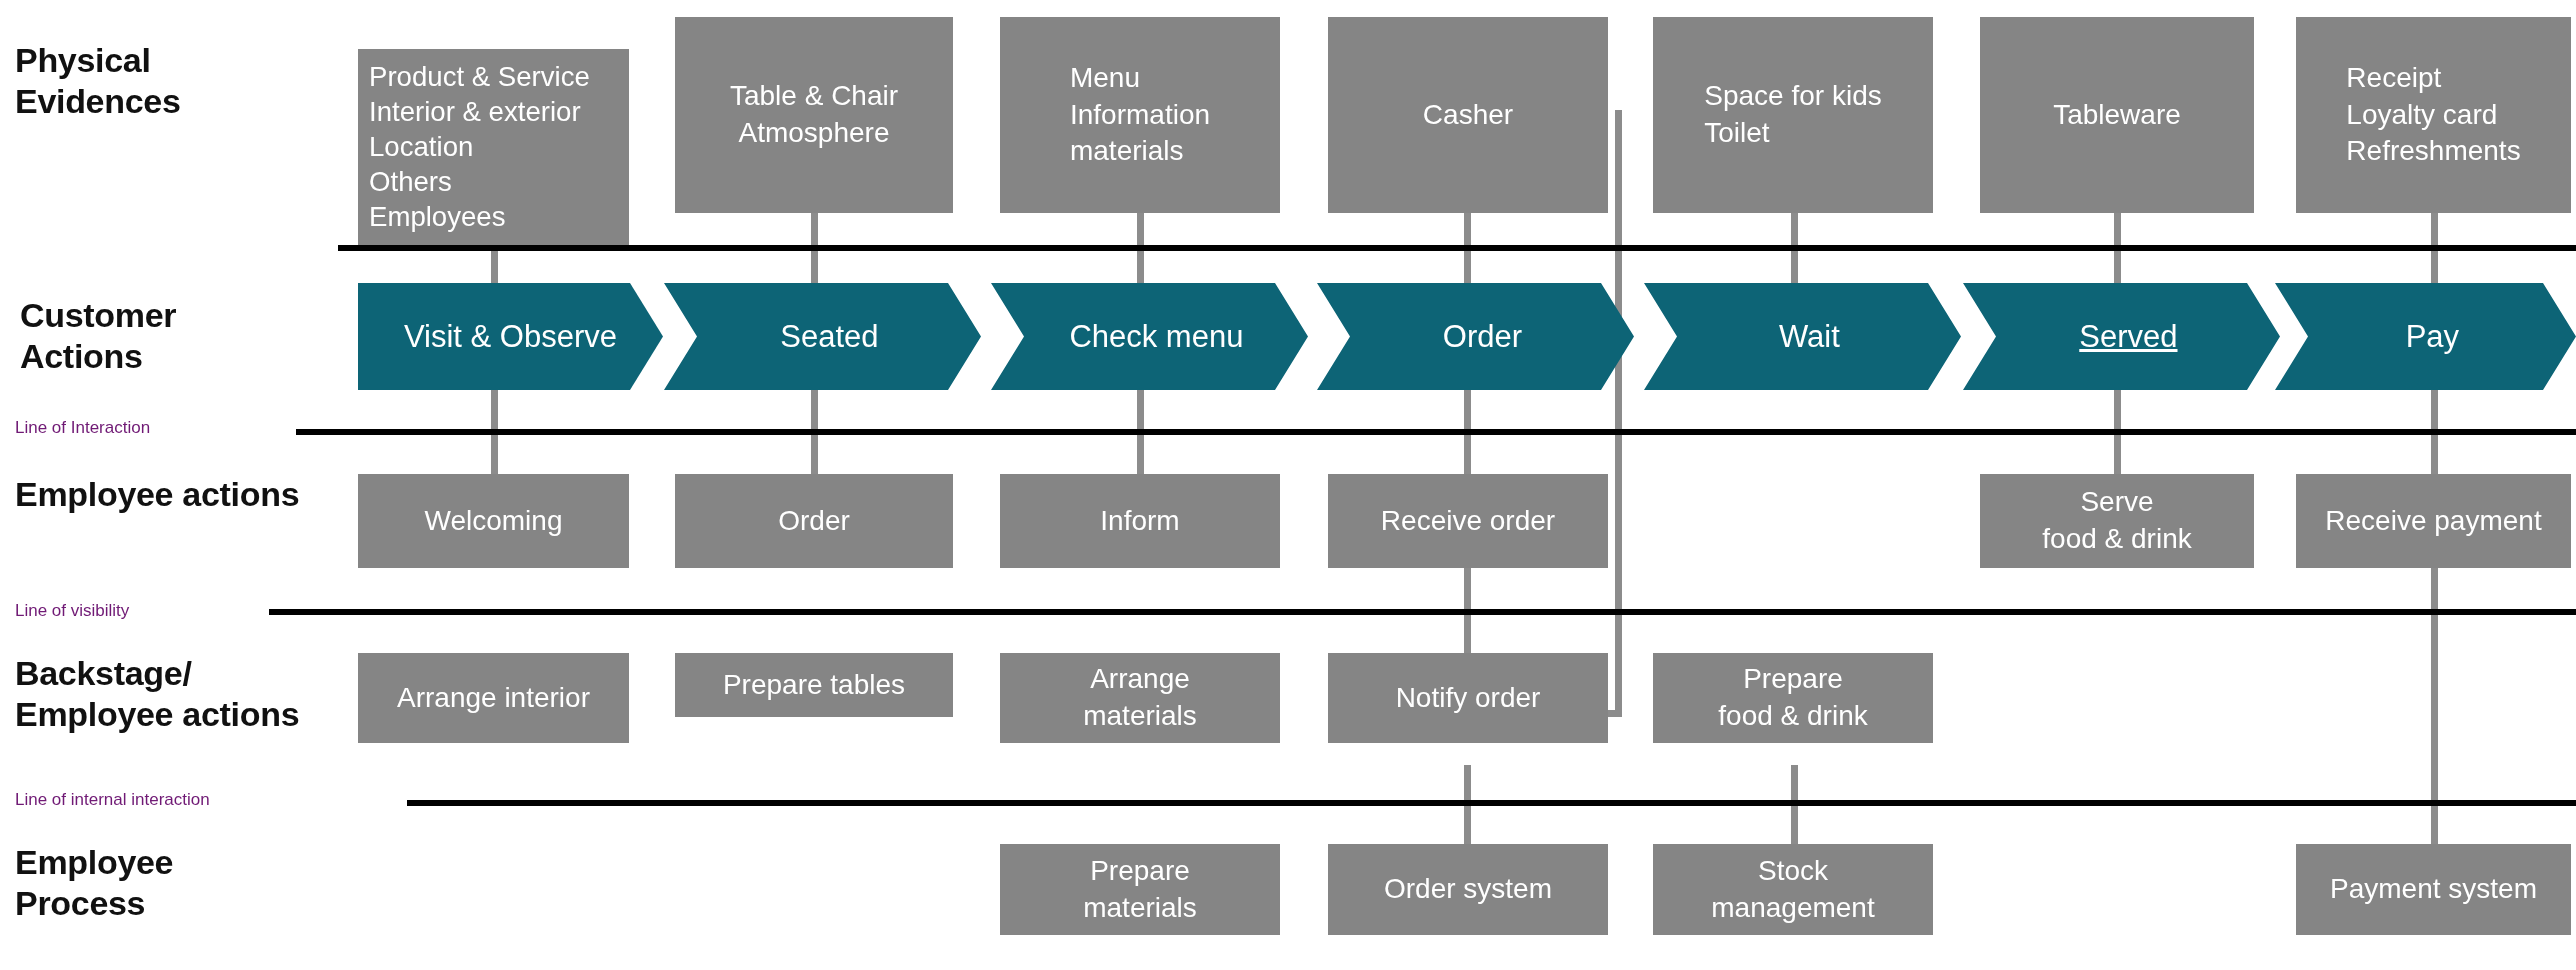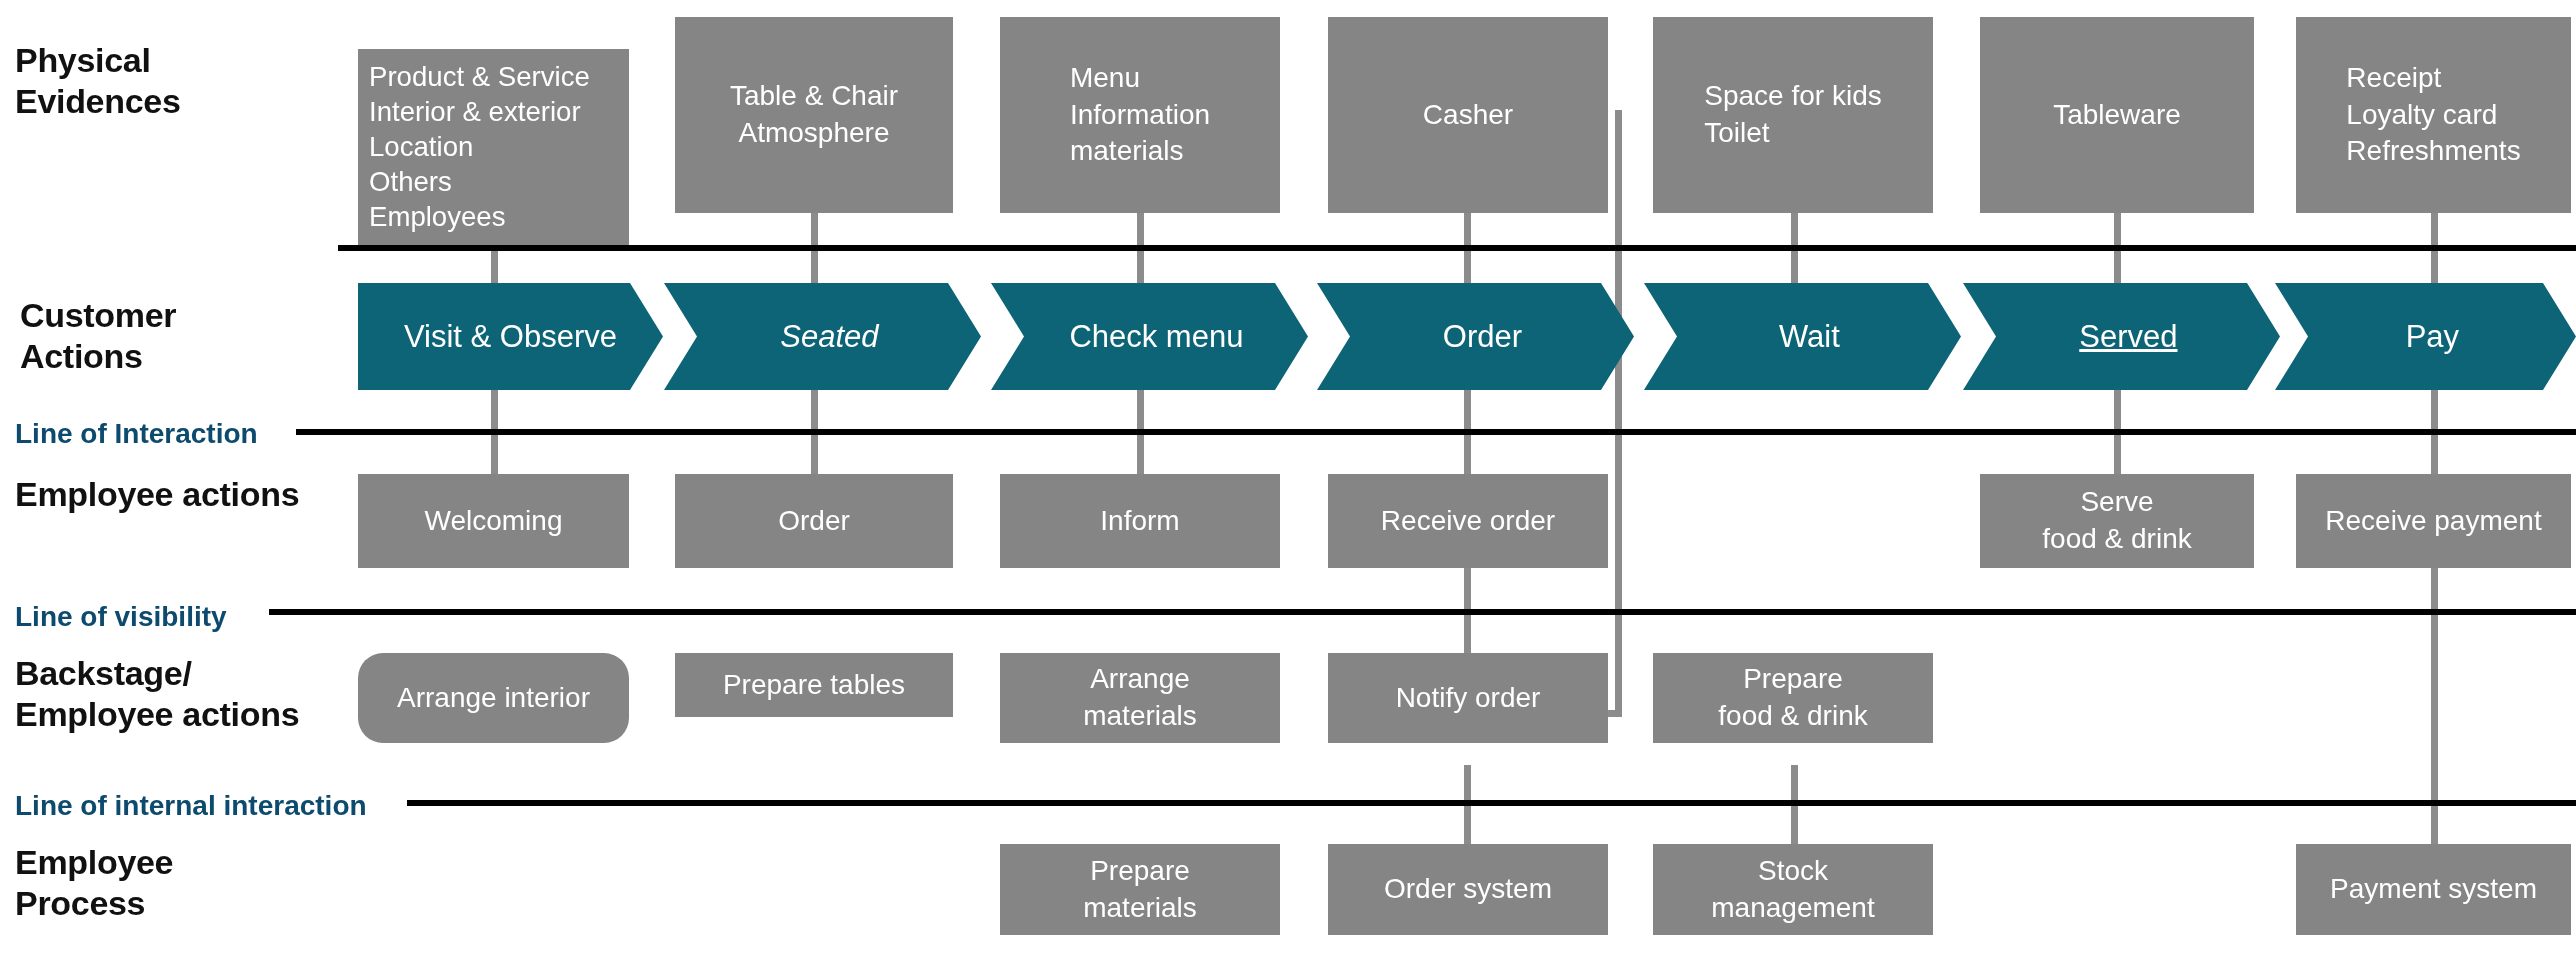--- a/index.html
+++ b/index.html
@@ -1,21 +1,21 @@
 <!DOCTYPE html>
 <html style="font-size:11px"><head>
 <meta charset="utf-8">
 <style>
   html,body{margin:0;padding:0;background:#ffffff;}
   body{width:2576px;height:971px;font-family:"Liberation Sans",sans-serif;overflow:hidden;}
   #stage{position:relative;width:2576px;height:971px;background:#fff;}
 
   .rowlabel{position:absolute;font-weight:bold;color:#111;letter-spacing:-0.3px;line-height:1.22;}
   .rowlabel.big{font-size:34px;}
-  .linelabel{position:absolute;font-size:28px;color:#0c4a6e;white-space:nowrap;font-weight:bold;}
+  .linelabel{position:absolute;font-size:17px;color:#701a75;white-space:nowrap;}
 
   .divider{position:absolute;height:6.2px;background:#000;}
 
   .connector{position:absolute;background:#8c8c8c;}
   .connector.v{width:6.9px;}
   .connector.h{height:6.9px;}
 
   .gbox{position:absolute;background:#858585;color:#ffffff;box-sizing:border-box;
         display:flex;align-items:center;justify-content:center;text-align:center;
         font-size:28px;line-height:1.32;padding:4.1px 6.9px;}
@@ -134,21 +134,21 @@
       <div>Loyalty card</div>
       <div>Refreshments</div>
     </div>
   </div>
 
   <div class="divider" style="left:338px;top:245px;width:2238px;"></div>
 
   <div class="chev flat" style="left:358px;top:283px;width:305px;height:107px;">
     <span>Visit &amp; Observe</span>
   </div>
-  <div class="chev notch" style="left:664px;top:283px;width:317px;height:107px;font-style:italic;">
+  <div class="chev notch" style="left:664px;top:283px;width:317px;height:107px;">
     <span>Seated</span>
   </div>
   <div class="chev notch" style="left:991px;top:283px;width:317px;height:107px;">
     <span>Check menu</span>
   </div>
   <div class="chev notch" style="left:1317px;top:283px;width:317px;height:107px;">
     <span>Order</span>
   </div>
   <div class="chev notch" style="left:1644px;top:283px;width:317px;height:107px;">
     <span>Wait</span>
@@ -179,21 +179,21 @@
     <div>Serve
 food &amp; drink</div>
   </div>
   <div class="gbox" style="left:2296px;top:474px;width:275px;height:94px;">
     <div>Receive payment</div>
   </div>
 
   <div class="linelabel" style="left:15px;top:601px;">Line of visibility</div>
   <div class="divider" style="left:269px;top:609px;width:2307px;"></div>
 
-  <div class="gbox" style="left:358px;top:653px;width:271px;height:90px;border-radius:25px;">
+  <div class="gbox" style="left:358px;top:653px;width:271px;height:90px;">
     <div>Arrange interior</div>
   </div>
   <div class="gbox" style="left:675px;top:653px;width:278px;height:64px;">
     <div>Prepare tables</div>
   </div>
   <div class="gbox" style="left:1000px;top:653px;width:280px;height:90px;white-space:pre-line;">
     <div>Arrange
 materials</div>
   </div>
   <div class="gbox" style="left:1328px;top:653px;width:280px;height:90px;">

